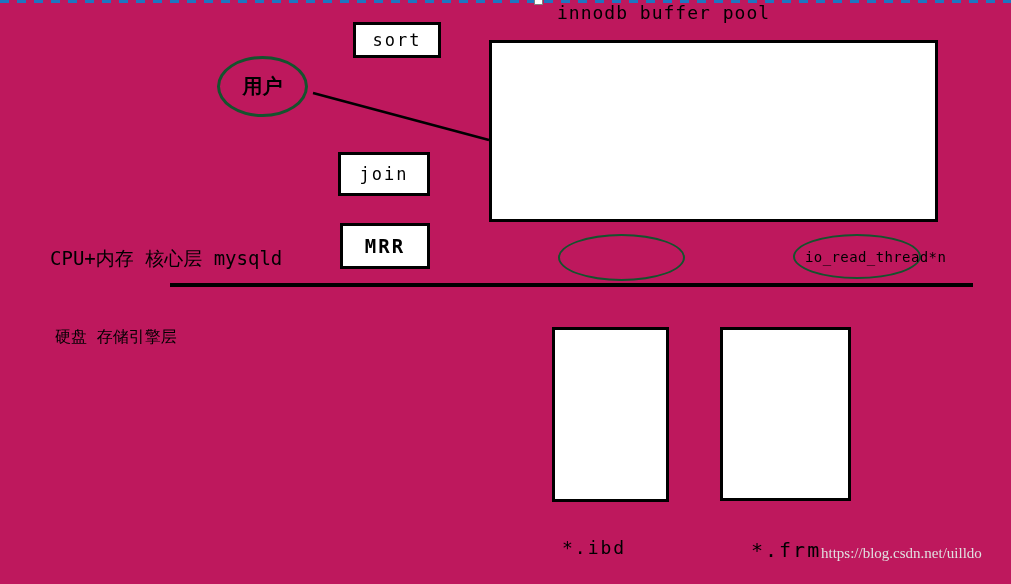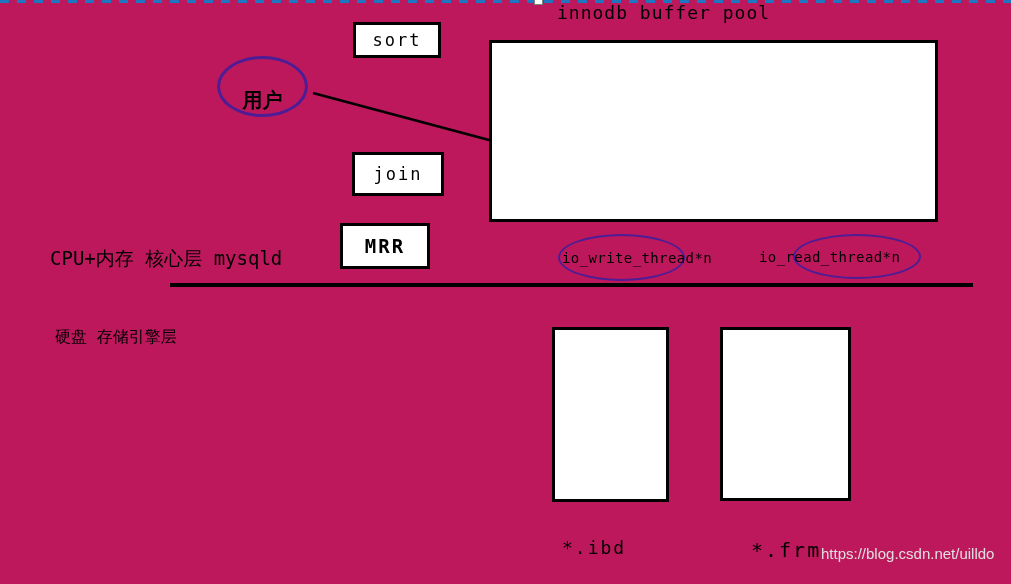--- a/index.html
+++ b/index.html
@@ -27,59 +27,59 @@
   }
 
   
   .rect {
     border: 3px solid #000;
     box-sizing: border-box;
     display: flex; align-items: center; justify-content: center;
     background: #ffffff;
   }
   .ellipse {
-    border: 3px solid #4c1d95;
+    border: 3px solid #14532d;
     border-radius: 50%;
     box-sizing: border-box;
-    display: flex; align-items: flex-end; justify-content: center;
+    display: flex; align-items: center; justify-content: center;
     background: transparent;
     font-family: Liberation Mono, monospace;
   }
 
   .title {
     left: 557px; top: 2px;
     font-size: 18px; letter-spacing: 1px; white-space: nowrap;
   }
 
   .buffer-pool { left: 489px; top: 40px; width: 449px; height: 182px; }
   .sort-box  { left: 353px; top: 22px;  width: 88px; height: 36px; font-size: 17px; letter-spacing: 2px; }
-  .join-box  { left: 352px; top: 152px; width: 92px; height: 44px; font-size: 17px; letter-spacing: 2px; }
+  .join-box  { left: 338px; top: 152px; width: 92px; height: 44px; font-size: 17px; letter-spacing: 2px; }
   .mrr-box   { left: 340px; top: 223px; width: 90px; height: 46px; font-size: 19px; font-weight: 700; letter-spacing: 2px; }
 
   .user-ellipse { left: 217px; top: 56px; width: 91px; height: 61px; font-size: 20px; font-weight: 600; }
 
   .core-label    { left: 50px; top: 246px; font-size: 19px; white-space: nowrap; font-weight: 500; }
   .storage-label { left: 55px; top: 308px; font-size: 16px; white-space: nowrap; font-weight: 500; margin-top: 19px; }
 
   .divider { left: 170px; top: 283px; width: 803px; height: 4px; background: #000; }
 
   .io-write-ellipse { left: 558px; top: 234px; width: 127px; height: 47px; border-width: 2.5px; }
   .io-read-ellipse  { left: 793px; top: 234px; width: 128px; height: 45px; border-width: 2.5px; }
   .io-label { font-size: 14px; letter-spacing: 0.4px; white-space: nowrap; }
   .io-write-label { left: 562px; top: 250px; }
-  .io-read-label  { left: 759px; top: 249px; }
+  .io-read-label  { left: 805px; top: 249px; }
 
   .ibd-box { left: 552px; top: 327px; width: 117px; height: 175px; }
   .frm-box { left: 720px; top: 327px; width: 131px; height: 174px; }
   .ibd-label { left: 562px; top: 537px; font-size: 18px; letter-spacing: 2px; white-space: nowrap; text-align: center; }
   .frm-label { left: 751px; top: 538px; font-size: 20px; letter-spacing: 2px; white-space: nowrap; }
 
   .watermark {
     left: 821px; top: 545px;
-    font-family: Liberation Sans, sans-serif;
+    font-family: Liberation Serif, serif;
     font-size: 15px; color: var(--wm-color); white-space: nowrap;
   }
 
   svg.lines { left: 0; top: 0; width: 1011px; height: 584px; pointer-events: none; }
 </style>
 </head>
 <body>
 
 <div class="canvas">
 
@@ -107,21 +107,20 @@
   <div class="abs ellipse user-ellipse">
     <span>用户</span>
   </div>
 
   <div class="abs core-label">CPU+内存 核心层 mysqld</div>
   <div class="abs storage-label">硬盘 存储引擎层</div>
 
   <div class="abs divider"></div>
 
   <div class="abs ellipse io-write-ellipse"></div>
-  <div class="abs io-label io-write-label">io_write_thread*n</div>
 
   <div class="abs ellipse io-read-ellipse"></div>
   <div class="abs io-label io-read-label">io_read_thread*n</div>
 
   <div class="abs rect ibd-box"></div>
   <div class="abs rect frm-box"></div>
   <div class="abs ibd-label">*.ibd</div>
   <div class="abs frm-label">*.frm</div>
 
   <div class="abs watermark">https://blog.csdn.net/uilldo</div>

